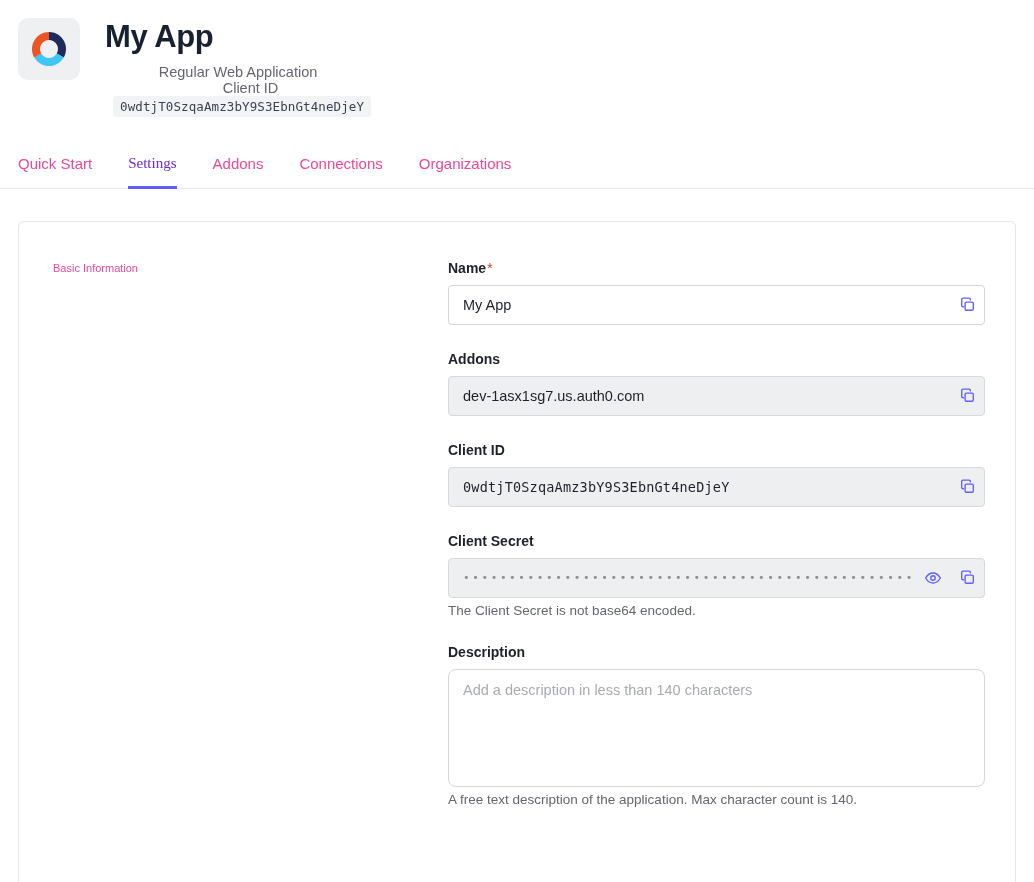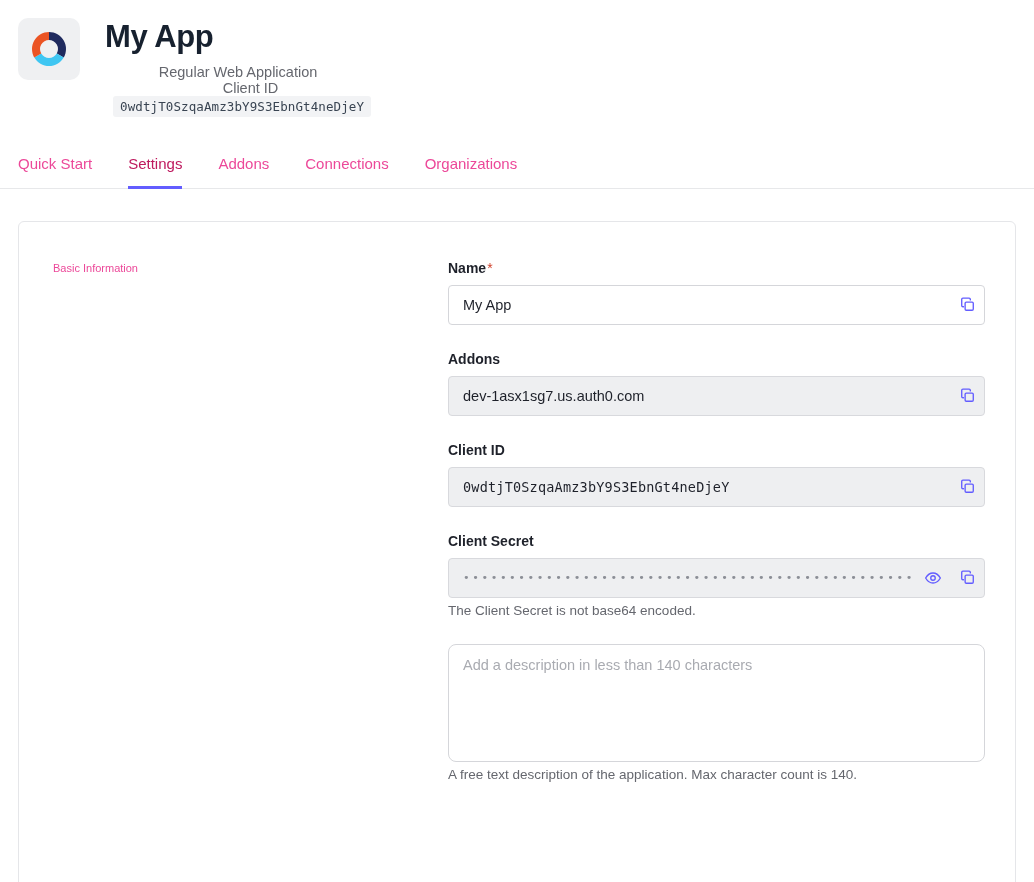--- a/index.html
+++ b/index.html
@@ -88,22 +88,23 @@
     color: #ec4899;
     padding: 0 0 14px 0;
     margin-right: 36px;
     cursor: pointer;
     border-bottom: 3px solid transparent;
     margin-bottom: -1px;
     white-space: nowrap;
   }
   .tab:last-child { margin-right: 0; }
   .tab.active {
-    color: #be185d;
+    color: #6d28d9;
     border-bottom-color: #635dff;
+    font-family: Liberation Serif, serif;
   }
 
   
   .card {
     margin: 32px 18px 0 18px;
     border: 1px solid #e5e6e9;
     border-radius: 6px;
     background: #fff;
     min-height: 700px;
     position: relative;
@@ -325,20 +326,21 @@
                 <rect x="7.2" y="7.2" width="9.6" height="9.6" rx="1.4"></rect>
                 <path d="M13.3 4.6 V3.9 A1.4 1.4 0 0 0 11.9 2.5 H4.6 A1.4 1.4 0 0 0 3.2 3.9 V11.2 A1.4 1.4 0 0 0 4.6 12.6 H5.3"></path>
               </svg>
             </span>
           </div>
         </div>
         <div class="helper-text">The Client Secret is not base64 encoded.</div>
       </div>
 
       <div class="field">
+        <label class="field-label">Description</label>
         <textarea class="desc-area" placeholder="Add a description in less than 140 characters" style=""></textarea>
         <div class="helper-text">A free text description of the application. Max character count is 140.</div>
       </div>
 
     </div>
   </div>
 
   <div class="card-divider"></div>
 </div>
 

